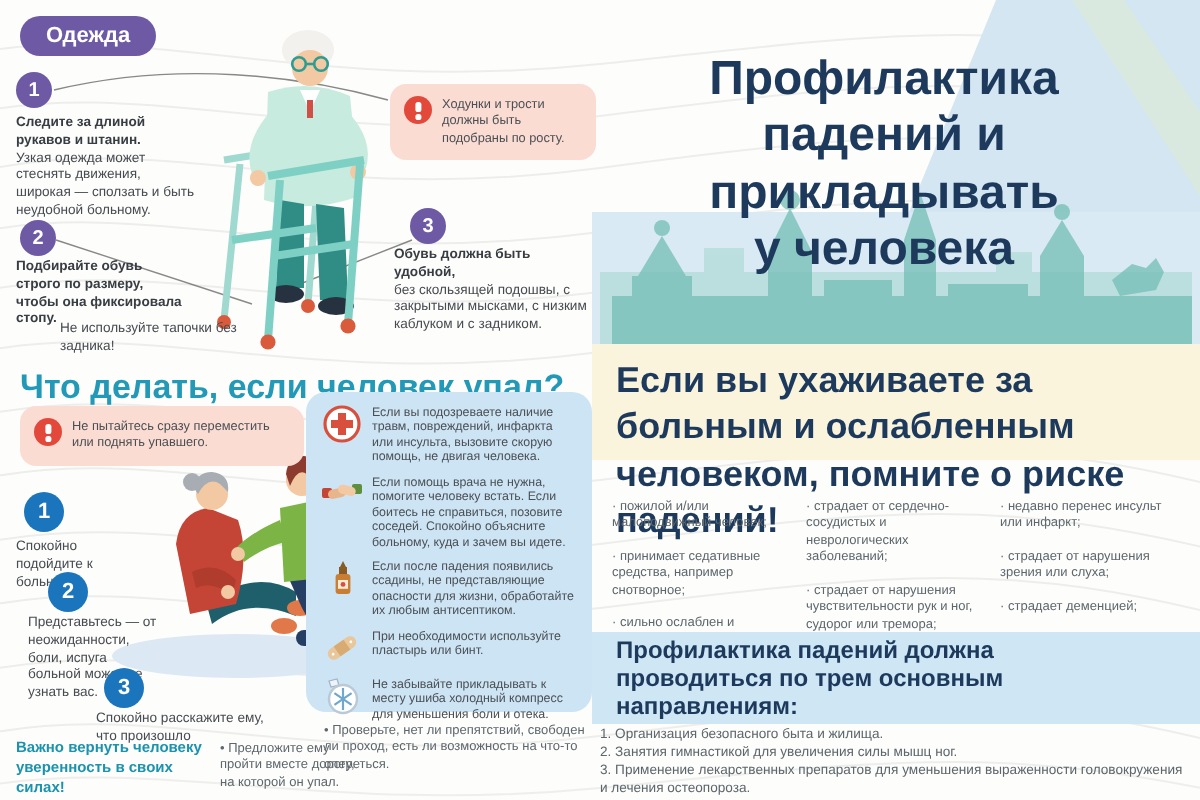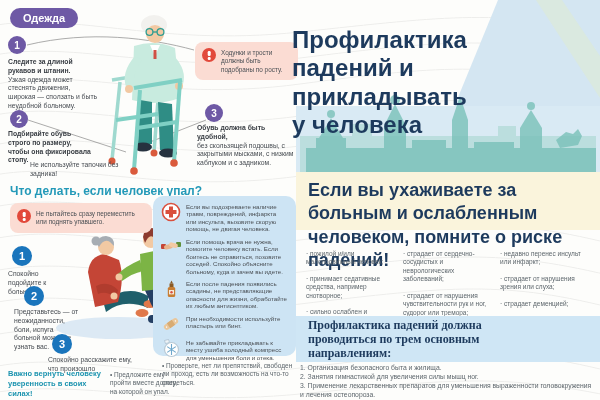--- a/index.html
+++ b/index.html
@@ -12,36 +12,36 @@
   .c18{width:18px;height:18px;font-size:10px;} .c20{width:20px;height:20px;font-size:11px;}
   .badge{background:#6e59a5;color:#fff;font-weight:bold;font-size:11px;padding:4px 13px;border-radius:13px;}
   .t7{font-size:6.8px;line-height:1.3;color:#474c52;}
   .bold-part{font-weight:bold;display:block;color:#383d43;}
   .note{font-size:6.8px;line-height:1.3;color:#474c52;}
   .pink-box{background:#fbdcd3;border-radius:8px;display:flex;gap:5px;padding:6px 7px;align-items:flex-start;box-sizing:border-box;}
   .warn-icon{width:14px;height:14px;min-width:14px;border-radius:50%;background:#e2493b;position:relative;}
   .warn-icon::before{content:"";position:absolute;left:50%;top:2.6px;width:2.6px;height:5.6px;background:#fff;transform:translateX(-50%);border-radius:1.3px;}
   .warn-icon::after{content:"";position:absolute;left:50%;bottom:2.4px;width:2.6px;height:2.6px;background:#fff;transform:translateX(-50%);border-radius:50%;}
   .pink-text{font-size:6.4px;line-height:1.3;color:#4a4f54;padding-top:1px;}
-  .fall-title{font-size:12px;font-weight:800;color:#2399b8;}
+  .fall-title{font-size:17px;font-weight:800;color:#2399b8;}
   .step-text{font-size:6.8px;line-height:1.3;color:#474c52;}
   .highlight{font-size:7.5px;line-height:1.35;font-weight:bold;color:#1b93af;}
   .bullet{font-size:6.5px;line-height:1.3;color:#5d666c;}
   .aid-box{background:#cde4f4;border-radius:10px;padding:6px 8px;box-sizing:border-box;display:flex;flex-direction:column;gap:4px;}
   .aid-row{display:flex;gap:5px;align-items:flex-start;}
   .aid-ic{width:20px;min-width:20px;height:20px;}
   .aid-text{font-size:6.2px;line-height:1.2;color:#4a4f54;padding-top:1px;}
-  .main-title{width:300px;text-align:left;font-size:24px;line-height:1.18;font-weight:800;color:#1d3a5d;}
+  .main-title{width:300px;text-align:center;font-size:24px;line-height:1.18;font-weight:800;color:#1d3a5d;}
   .cream{background:#faf4dc;box-sizing:border-box;padding:7px 12px;}
   .cream-h{font-size:18px;line-height:1.3;font-weight:800;color:#1d3a5d;width:285px;}
   .subtitle{font-size:10px;color:#8a9094;}
   .cols{display:flex;gap:7px;}
   .col{width:90px;}
   .col-item{font-size:6.5px;line-height:1.3;color:#5d666c;margin-bottom:8px;}
-  .prev-box{background:#cfe6f5;box-sizing:border-box;padding:3px 12px;font-family:Liberation Serif, serif;}
+  .prev-box{background:#cfe6f5;box-sizing:border-box;padding:3px 12px;}
   .prev-h{font-size:12px;line-height:1.16;font-weight:800;color:#1d3a5d;width:240px;}
   .plist-item{font-size:6.8px;line-height:1.32;color:#5d666c;}
 </style>
 </head>
 <body>
 
 <div class="page">
 
   <svg class="abs" style="left:0;top:0;" width="600" height="400" viewBox="0 0 600 400">
     <g stroke="#ececea" stroke-width="1" fill="none" opacity="0.9">

